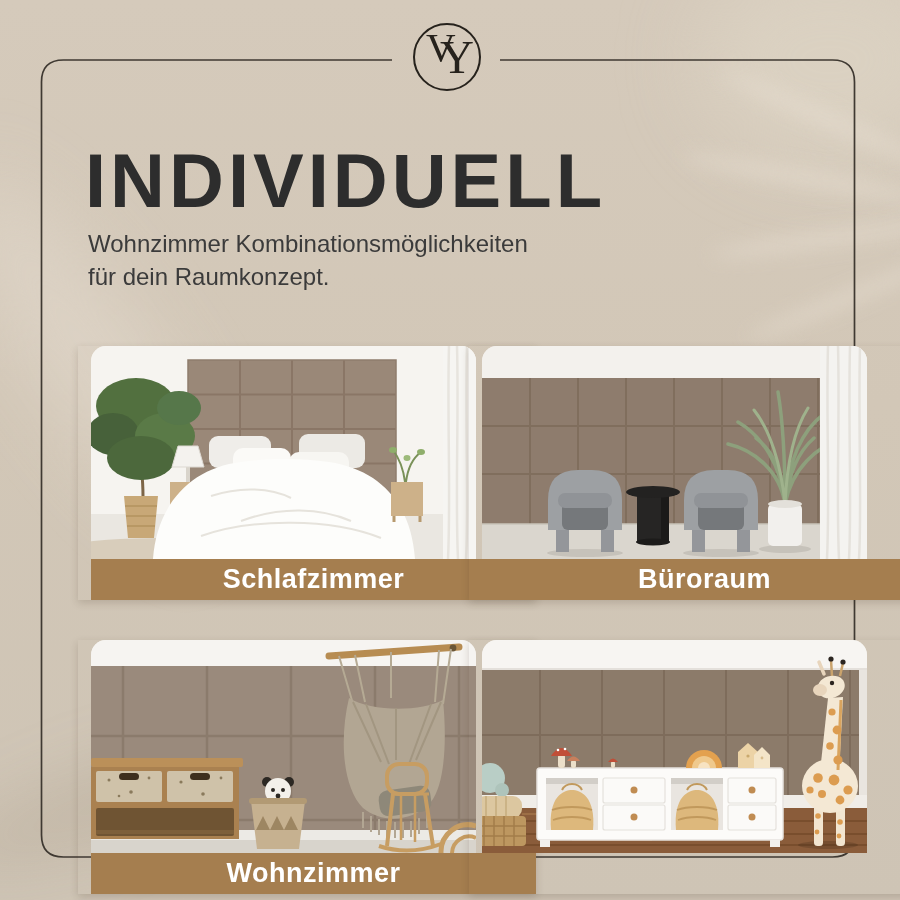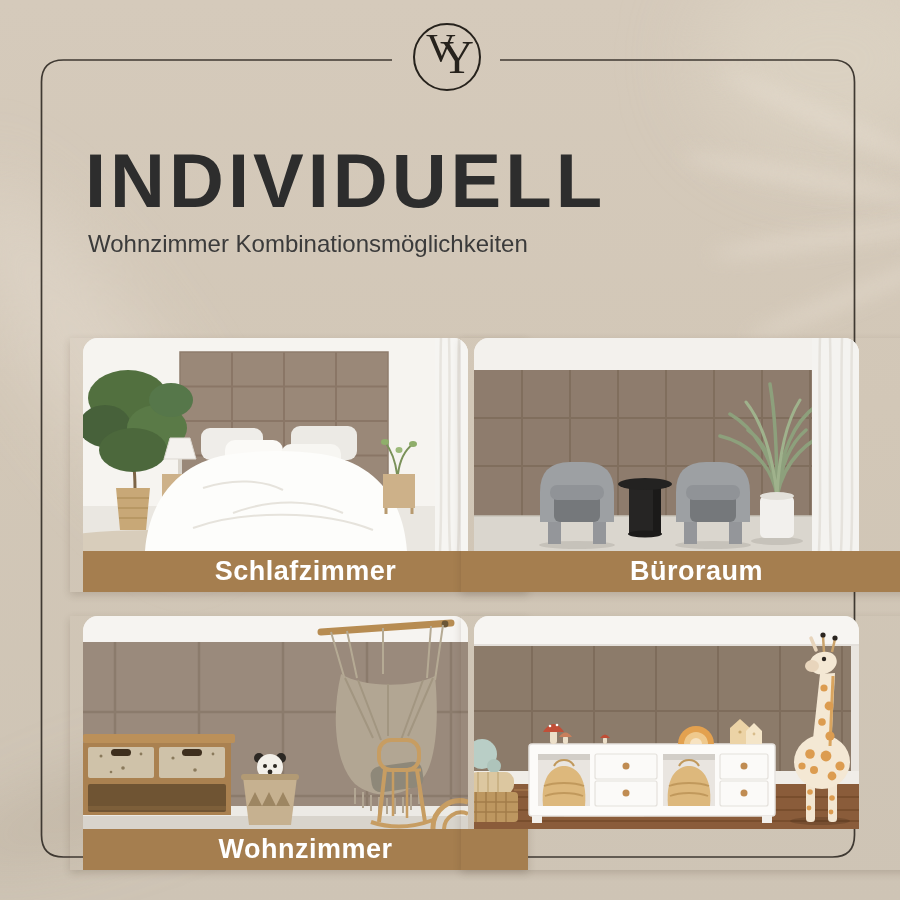--- a/index.html
+++ b/index.html
@@ -44,21 +44,21 @@
   }
   .subtitle{
     position:absolute;left:88px;top:227px;margin:0;
     font-size:24px;line-height:33px;color:var(--subtitle-text);
   }
 
   .grid{
     position:absolute;left:62px;top:330px;width:776px;
     display:grid;grid-template-columns:385px 385px;column-gap:6px;row-gap:8px;
   }
-  .tile{margin:8px;width:445px;box-shadow:0 3px 8px rgba(60,45,25,0.18);padding-left:13px;}
+  .tile{margin:16px;width:445px;box-shadow:0 3px 8px rgba(60,45,25,0.18);padding-left:13px;}
   .photo{
     display:block;width:385px;height:213px;
     border-radius:15px 15px 0 0;overflow:hidden;background:#efece7;
   }
   .photo svg{display:block;width:385px;height:213px;}
   .banner{
     height:41px;background:var(--banner);color:var(--banner-text);
     display:flex;align-items:center;justify-content:center;
     font-size:27px;font-weight:bold;letter-spacing:0.5px;
   }
@@ -81,20 +81,21 @@
   </svg>
 
   <div class="logo">
     <span class="l-v">V</span>
     <span class="l-y">Y</span>
   </div>
 
   <h1 class="title">INDIVIDUELL</h1>
   <p class="subtitle">
     <span>Wohnzimmer Kombinationsmöglichkeiten</span><br>
+    <span>für dein Raumkonzept.</span>
   </p>
 
   <div class="grid">
 
     <figure class="tile">
       <div class="photo">
         <svg viewBox="0 0 385 213" preserveAspectRatio="none">
           <rect x="0" y="0" width="385" height="213" fill="#f6f4f0"></rect>
           <rect x="0" y="168" width="385" height="45" fill="#eae7e1"></rect>
           <ellipse cx="70" cy="216" rx="140" ry="24" fill="#d8cdbb"></ellipse>

